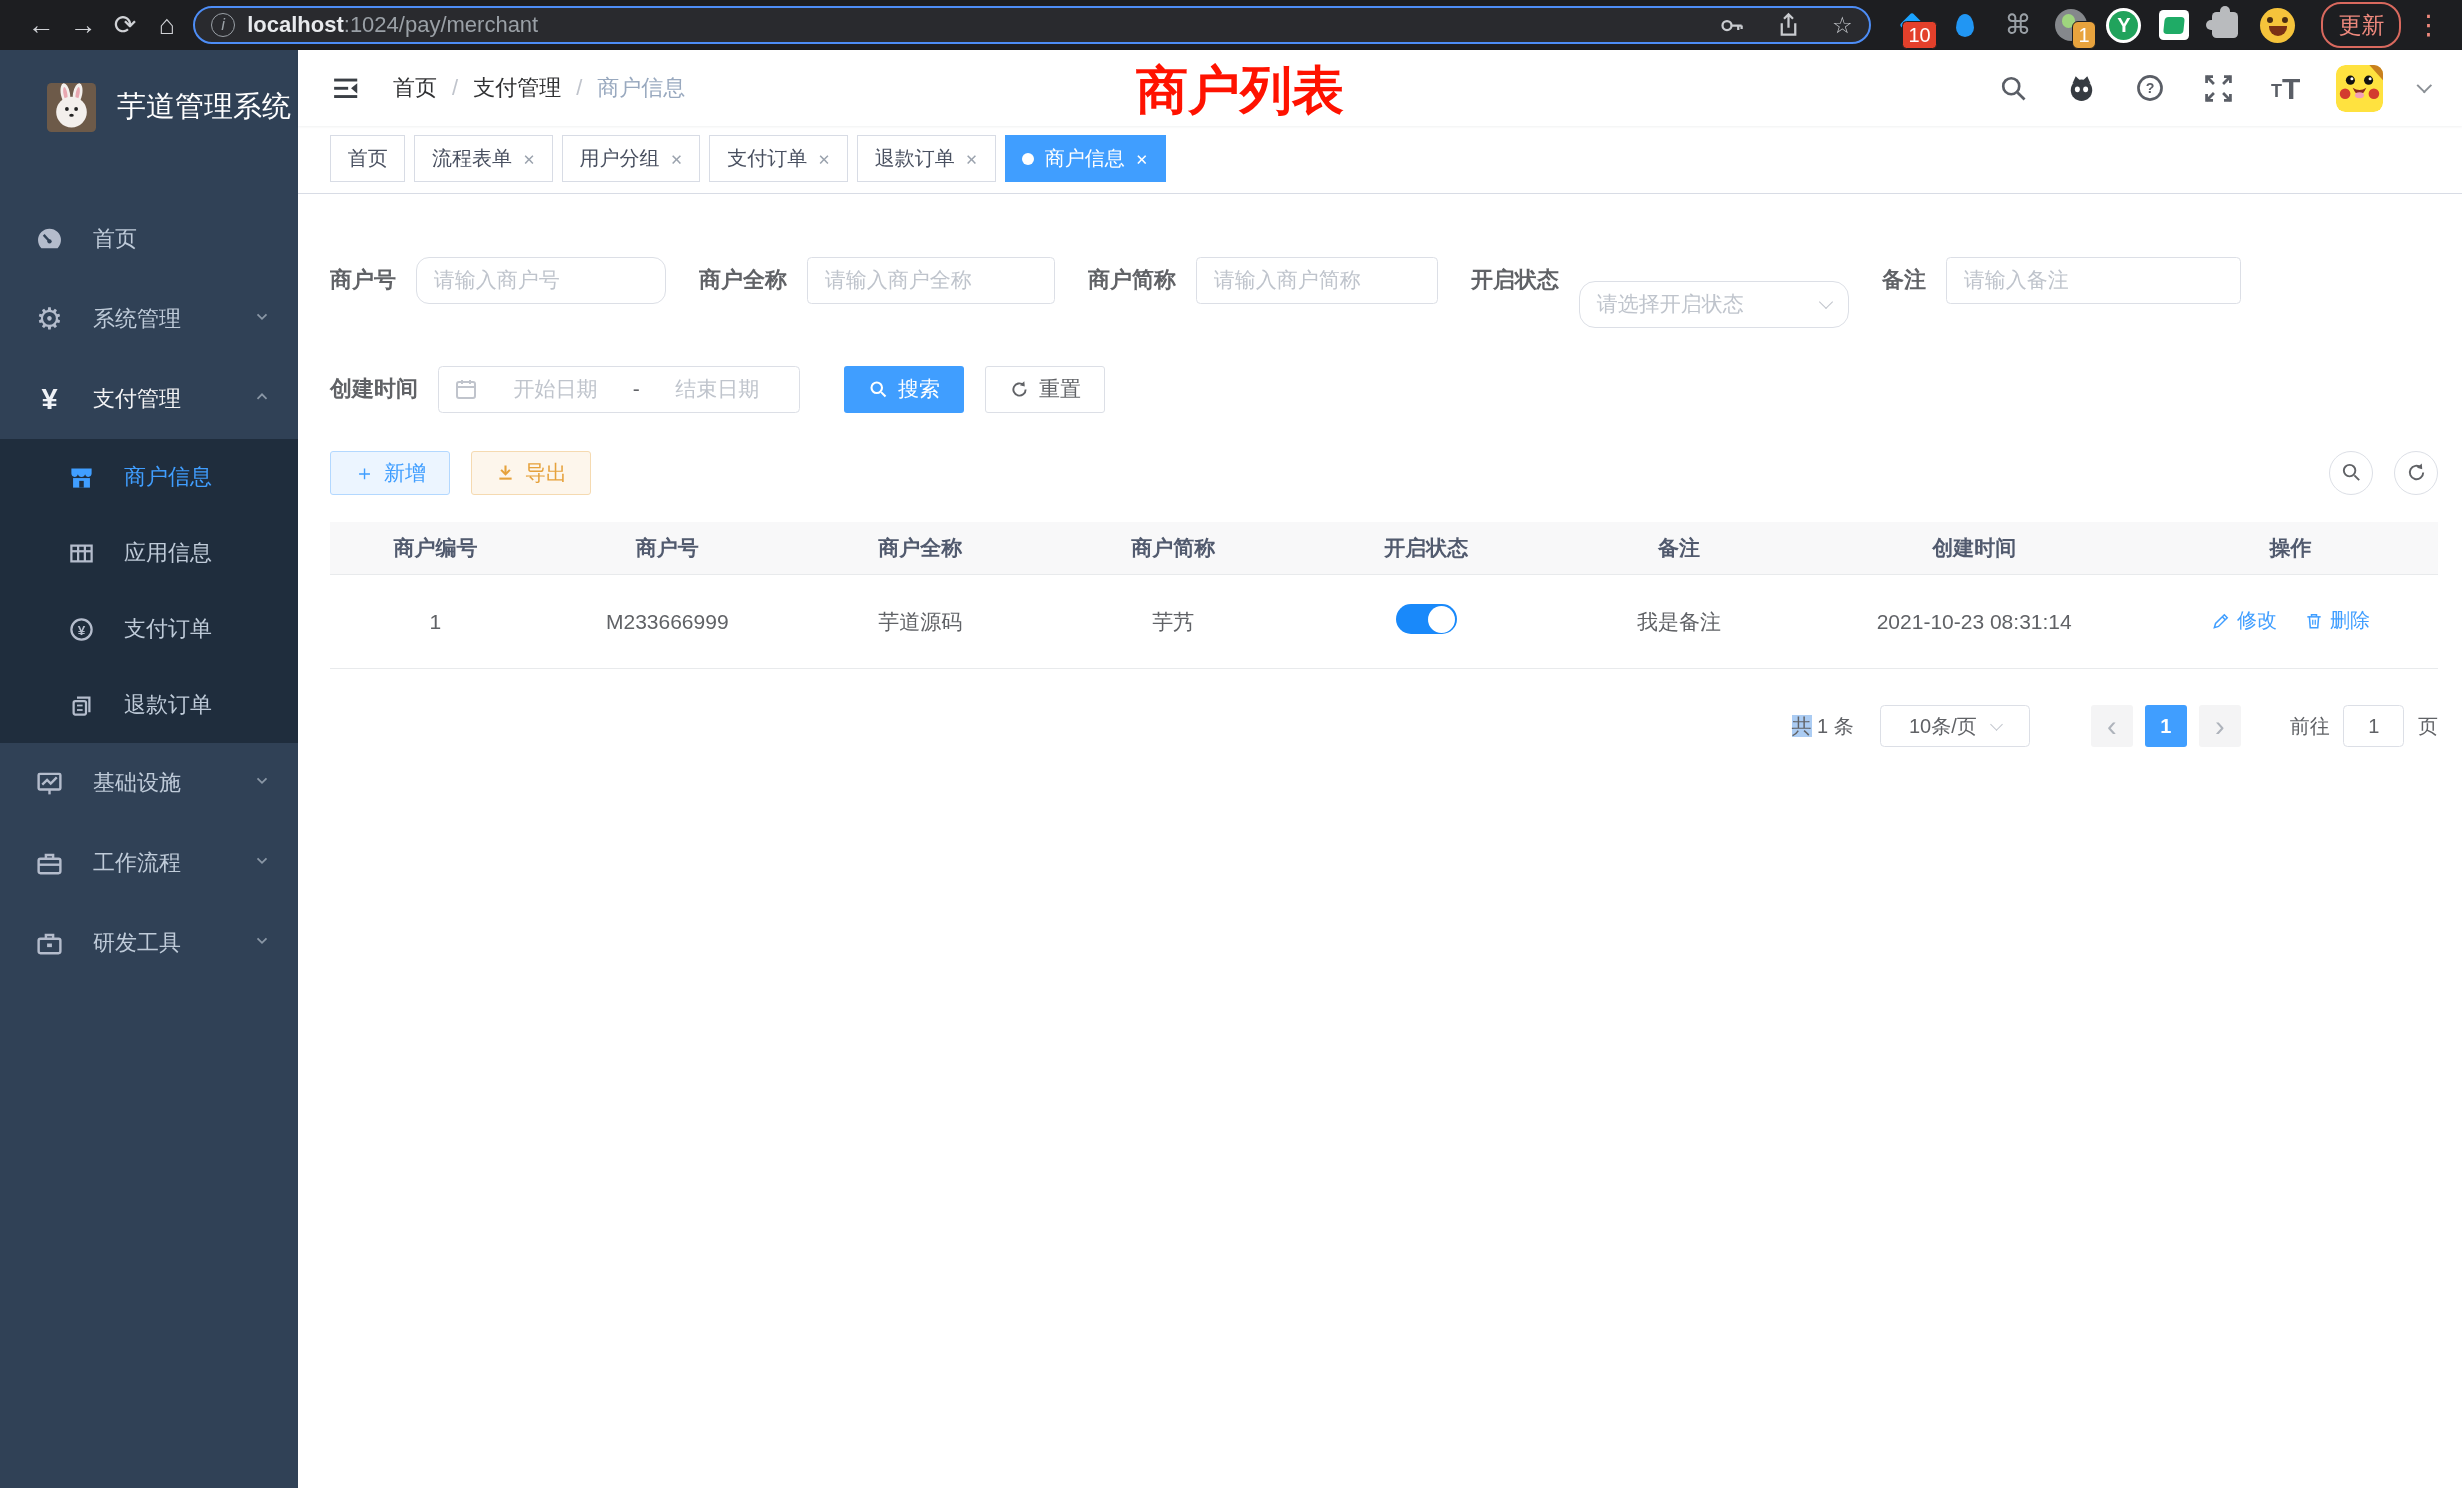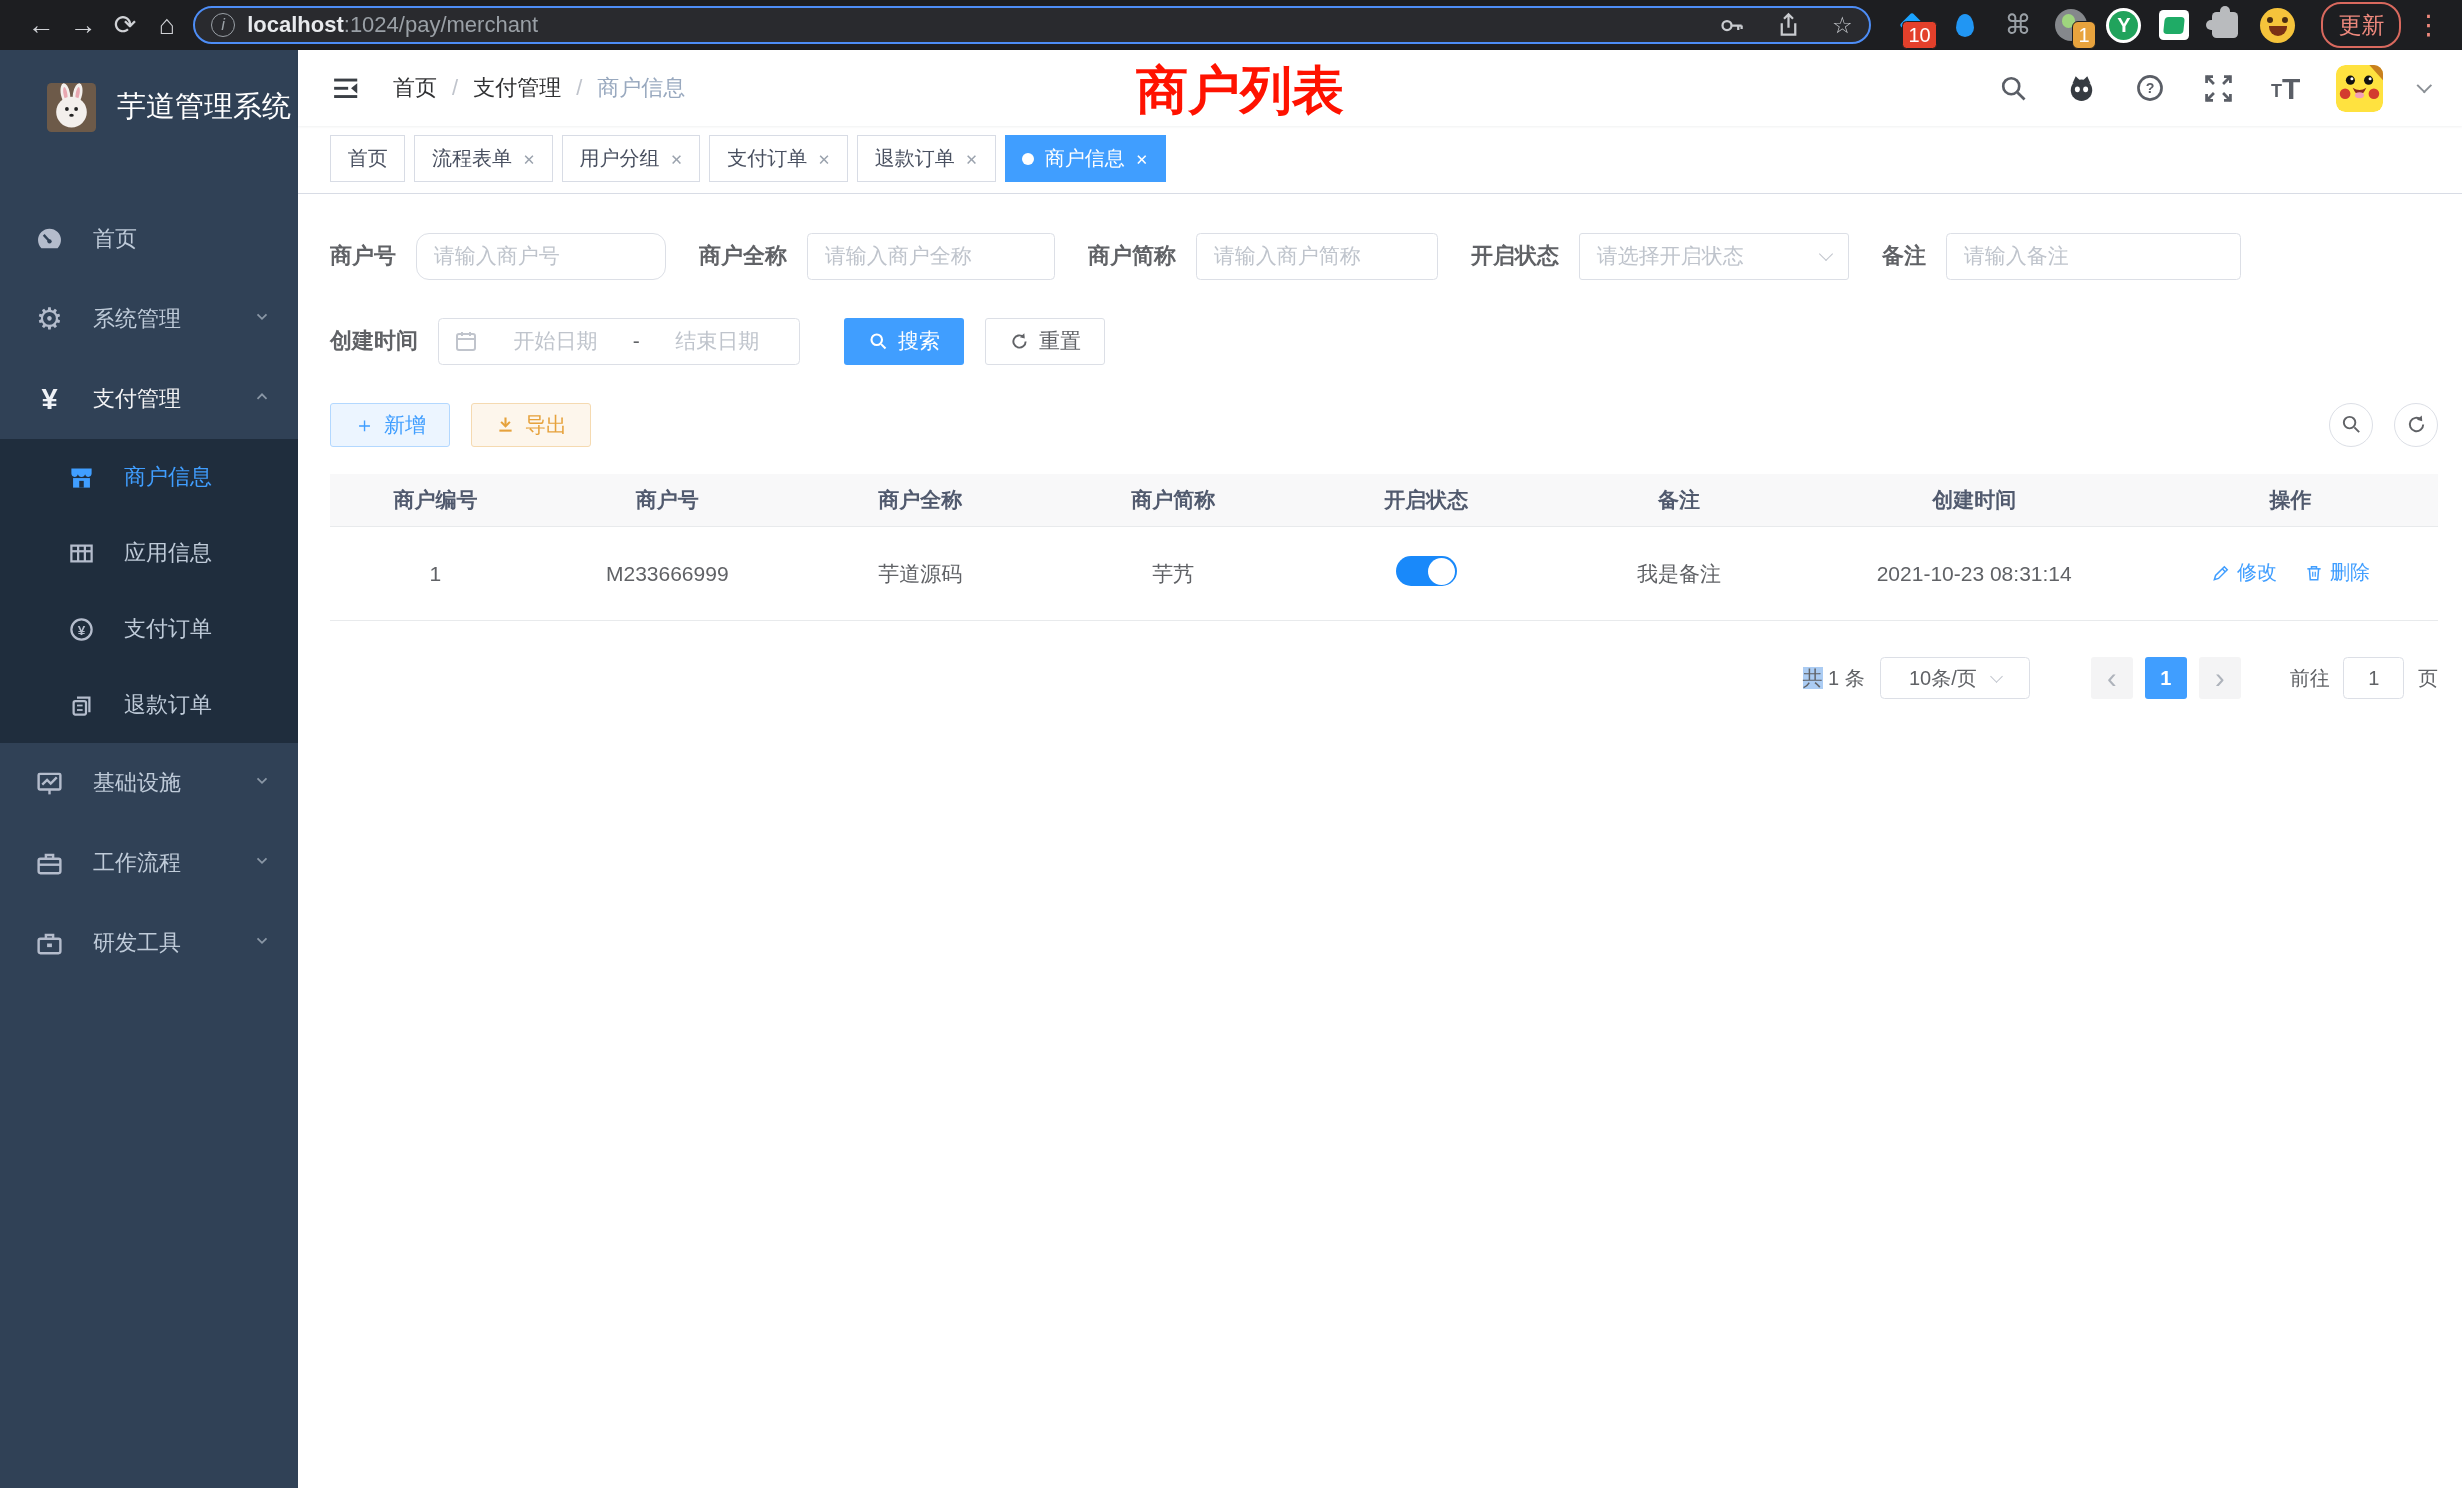--- a/index.html
+++ b/index.html
@@ -87,22 +87,22 @@
   .tag.active .dot { width:12px; height:12px; border-radius:50%; background:#fff; }
   .tag.active .x::before { color:#fff; }
 
   .content { flex:1; padding:39px 24px 0 32px; }
   .frow { display:flex; align-items:center; margin-bottom:38px; }
   .fgroup { display:flex; align-items:center; margin-right:33px; }
   .flabel { font-size:22px; font-weight:bold; color:#606266; margin-right:20px; white-space:nowrap; }
   .inp { height:47px; border:0.8px solid #dcdfe6; border-radius:4.5px; background:#fff; font-size:21px; color:#606266;
     padding:0 16.7px; font-family:inherit; outline:none; }
   .inp::placeholder { color:#bfc4cc; }
-  .sel { height:47px; border:0.8px solid #dcdfe6; border-radius:3px; display:flex; align-items:center;
-    padding:0 16.7px; font-size:21px; color:#bfc4cc; cursor:pointer; }
+  .sel { height:47px; border:0.8px solid #dcdfe6; border-radius:16px; display:flex; align-items:center;
+    padding:0 16.7px; font-size:21px; color:#bfc4cc; cursor:pointer;margin-top:48px; }
   .sel .chevd { margin-left:auto; width:10px; height:10px; border-right:1.9px solid #c0c4cc; border-bottom:1.9px solid #c0c4cc;
     transform:rotate(45deg); margin-top:-4.5px; }
   .daterange { width:362px; height:47px; border:0.8px solid #dcdfe6; border-radius:4.5px; display:flex; align-items:center;
     padding:0 15px; font-size:21px; color:#bfc4cc; gap:10.6px; }
   .daterange .dsep { color:#606266; flex:0 0 auto; }
   .daterange .dtxt { flex:1; text-align:center; white-space:nowrap; }
   .btn { height:47px; border-radius:3px; font-size:21px; display:inline-flex; align-items:center; gap:9px;
     padding:0 23px; cursor:pointer; border:0.8px solid transparent; white-space:nowrap; font-family:inherit; }
   .btn-search { background:#409eff; color:#fff; margin-left:21px; }
   .btn-reset { background:#fff; border-color:#dcdfe6; color:#606266; margin-left:21px; }
@@ -117,21 +117,21 @@
   table { width:100%; border-collapse:collapse; table-layout:fixed; }
   th { background:#f8f8f9; color:#515a6e; font-size:21px; font-weight:bold; height:53px; text-align:center;
     border-bottom:0.8px solid #e8eaec; }
   td { height:94px; text-align:center; font-size:21px; color:#606266; border-bottom:0.8px solid #e8eaec; }
   .switch { width:61px; height:30px; background:#1989fa; border-radius:15px; position:relative; display:inline-block; cursor:pointer; }
   .switch::after { content:""; position:absolute; top:1.5px; right:1.5px; width:27px; height:27px; background:#fff; border-radius:50%; }
   .oplink { color:#409eff; font-size:20px; display:inline-flex; align-items:center; gap:6px; margin:0 10.6px; cursor:pointer; }
 
   .pagination { display:flex; align-items:center; justify-content:flex-end; margin-top:36px; font-size:20px; color:#606266; }
   .hl { background:#abccf3; }
-  .total { margin-right:15px; white-space:pre; }
+  .total { margin-right:26px; white-space:pre; }
   .psize { width:150px; height:42px; border:0.8px solid #dcdfe6; border-radius:4.5px; display:flex; align-items:center;
     justify-content:center; gap:15px; margin-right:49px; cursor:pointer; }
   .psize .chevd { width:9px; height:9px; border-right:1.9px solid #c0c4cc; border-bottom:1.9px solid #c0c4cc;
     transform:rotate(45deg); margin-top:-3.8px; }
   .pbtn { min-width:42px; height:42px; background:#f4f4f5; border-radius:3px; display:flex; align-items:center;
     justify-content:center; color:#aeb3bb; margin-left:12px; cursor:pointer; }
   .pbtn.prev::before { content:"‹"; font-size:29px; line-height:0; }
   .pbtn.next::before { content:"›"; font-size:29px; line-height:0; }
   .pbtn.num { background:#409eff; color:#fff; font-size:20px; font-weight:bold; }
   .goto { display:flex; align-items:center; gap:13.6px; margin-left:49px; }

